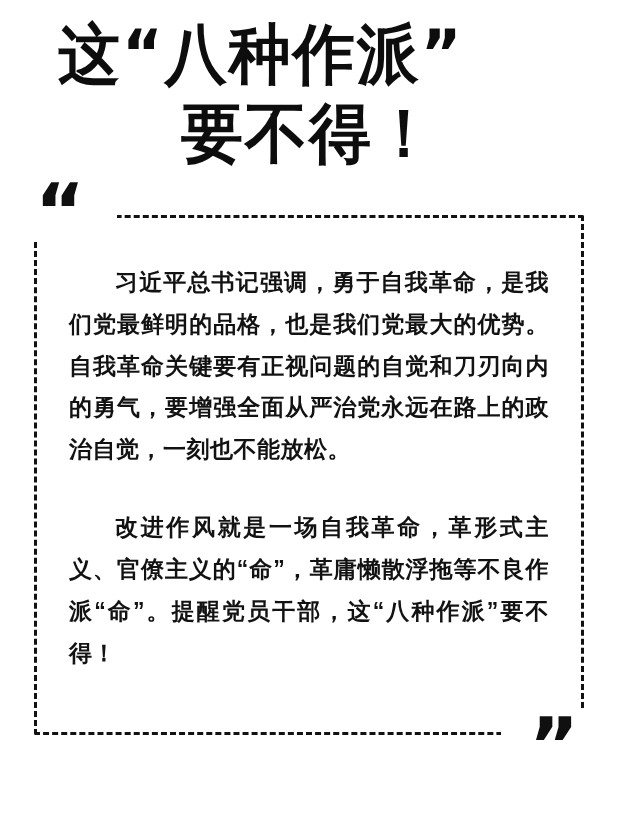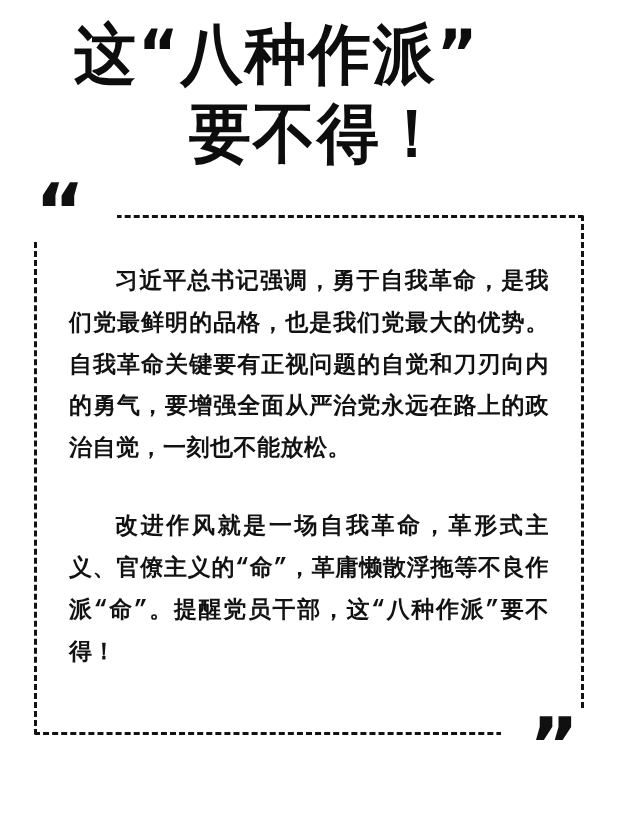--- a/index.html
+++ b/index.html
@@ -17,21 +17,21 @@
   }
   .page {
     position: relative;
     width: 618px;
     height: 817px;
     box-sizing: border-box;
   }
 
   
   .title-block {
-    padding: 22px 28px 0 44px;
+    padding: 22px 28px 0 28px;
     text-align: center;
   }
   .title-line {
     font-family: "DejaVu Sans", sans-serif;
     font-weight: 900;
     color: #0d0d0d;
     letter-spacing: 2px;
     line-height: 1.12;
     white-space: nowrap;
   }
@@ -93,21 +93,21 @@
     left: -2px;
     top: -44px;
   }
   .quote-close {
     right: 2px;
     bottom: -52px;
   }
 
   
   .para {
-    font-family: Liberation Mono, monospace;
+    font-family: Liberation Sans, sans-serif;
     font-weight: 700;
     font-size: 23px;
     line-height: 1.82;
     color: #121212;
     text-align: justify;
     text-justify: inter-character;
     letter-spacing: 0.5px;
     text-indent: 2em;
     margin: 0;
   }

